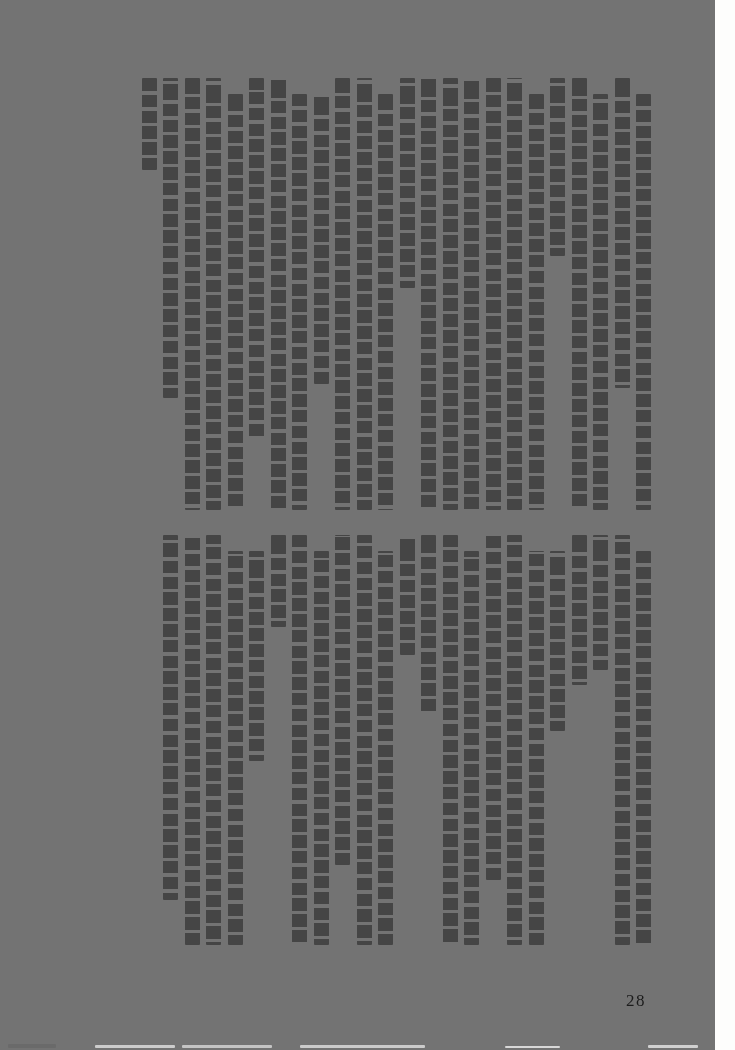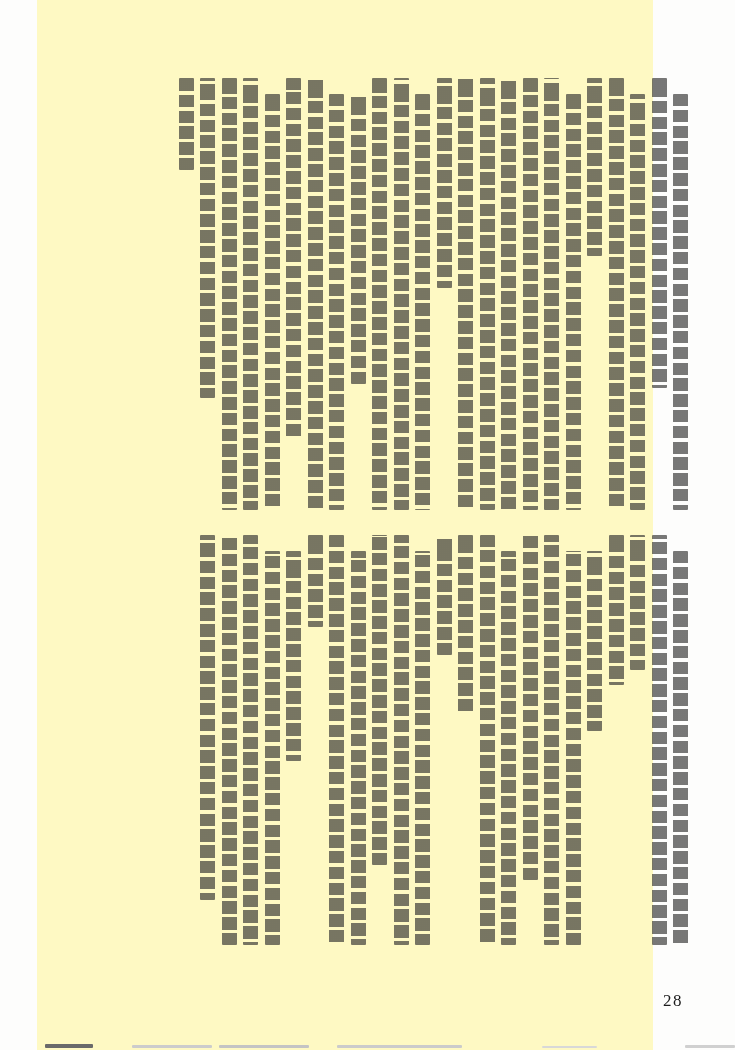--- a/index.html
+++ b/index.html
@@ -3,21 +3,21 @@
 <meta charset="utf-8">
 <style>
   html,body{margin:0;padding:0;}
   body{
     width:735px;height:1050px;
     background:#fdfdfc;
     font-family:"Liberation Serif", serif;
     overflow:hidden;
   }
   .page{
-    position:relative;width:616px;height:1050px;background:#fef9c3;margin-left:37px;
+    position:relative;width:715px;height:1050px;background:#737373;
   }
   
   .tblock{position:absolute;}
   .tblock.upper{top:78px;left:135px;width:516px;height:432px;}
   .tblock.lower{top:535px;left:156px;width:495px;height:410px;}
   .tcol{
     position:absolute;
     width:15px;
     background-image:repeating-linear-gradient(
       to bottom,

